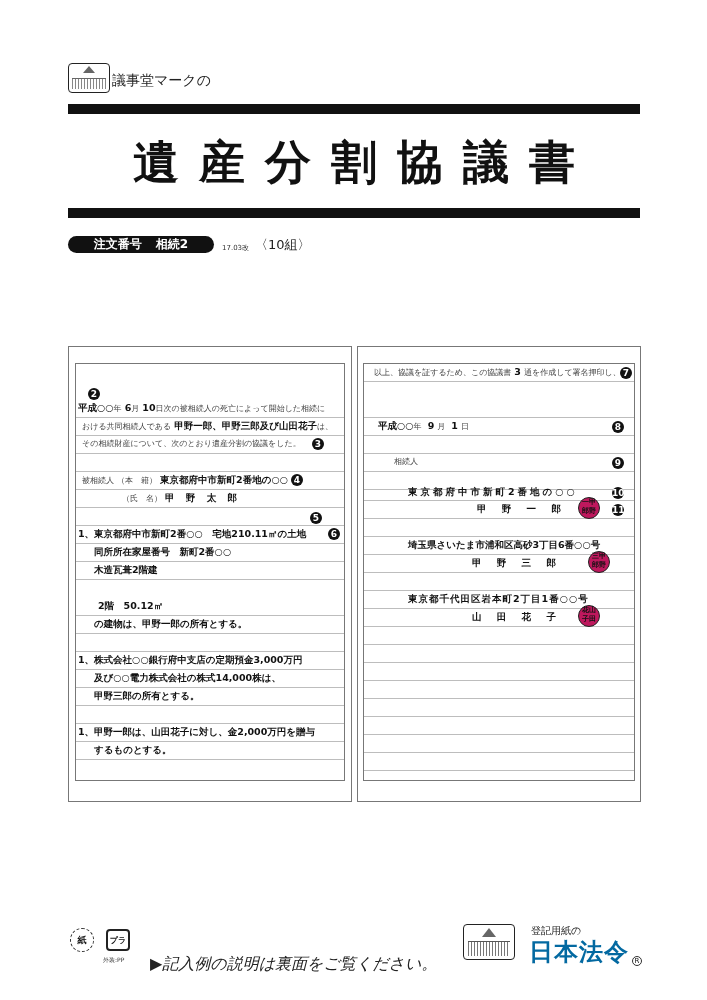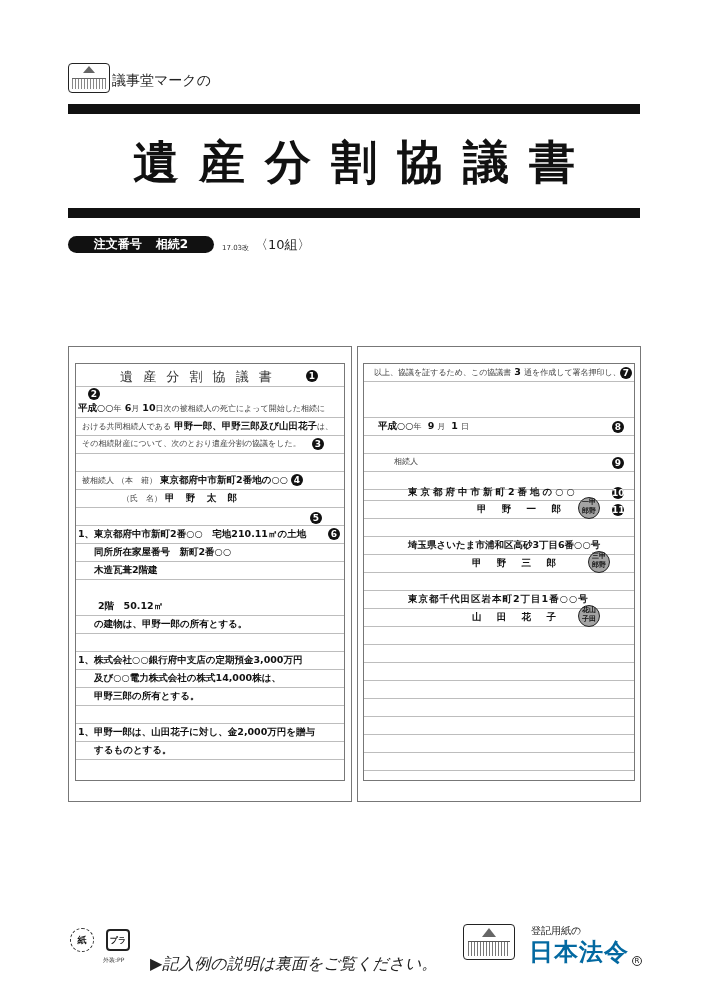--- a/index.html
+++ b/index.html
@@ -27,21 +27,21 @@
   
   .panel-outer { border: 1px solid #777; background: #fff; }
   .panel-inner { border: 1px solid #777; }
   .row { position: absolute; left: 0; right: 0; height: 17px; border-bottom: 1px solid #bdbdbd; }
   .rowtext { position: absolute; top: 2px; font-size: 9.5px; white-space: nowrap; }
   .serif { font-family: "DejaVu Serif", "Liberation Serif", serif; color: #444; font-size: 8px; }
   .bold { font-weight: bold; color: #111; }
   .num { display: inline-block; width: 12px; height: 12px; border-radius: 50%; background: #111; color: #fff;
          font-size: 9px; font-weight: bold; text-align: center; line-height: 12px; font-family: "DejaVu Sans", sans-serif; }
   .seal { display: inline-block; width: 20px; height: 20px; border: 1px solid #222; border-radius: 50%; font-size: 7px;
-          line-height: 9px; text-align: center; font-weight: bold; background: #a3a3a3; }
+          line-height: 9px; text-align: center; font-weight: bold; background: #be185d; }
 
   
   .recycle { width: 22px; height: 22px; border: 1.5px dashed #333; border-radius: 50%; font-size: 9px; font-weight: bold;
              display: flex; align-items: center; justify-content: center; }
   .pla { width: 20px; height: 18px; border: 2px solid #222; border-radius: 4px; font-size: 8px; font-weight: bold;
          display: flex; align-items: center; justify-content: center; }
   .pp { font-size: 6px; color: #333; }
   .note { font-size: 16px; color: #222; font-style: italic; }
   .brand-box { width: 50px; height: 34px; border: 1.5px solid #222; border-radius: 4px; overflow: hidden; }
   .brand-box .bld { position: absolute; left: 4px; right: 4px; bottom: 3px; height: 14px;
@@ -66,24 +66,20 @@
 <div class="abs order-pill">
   <span>注文番号</span>
   <span>相続2</span>
 </div>
 <div class="abs rev">17.03改</div>
 <div class="abs set">〈10組〉</div>
 
 <div class="abs panel-outer" style="left:68px; top:346px; width:282px; height:454px;"></div>
 <div class="abs panel-inner" style="left:75px; top:363px; width:268px; height:416px;">
 
-  <div class="row" style="top:0; height:22px;">
-    <span class="rowtext" style="left:44px; top:4px; font-family:'DejaVu Serif',serif; font-size:13px; letter-spacing:3px; color:#333;">遺 産 分 割 協 議 書</span>
-    <span class="num abs" style="left:230px; top:6px;">1</span>
-  </div>
   <span class="num abs" style="left:12px; top:24px;">2</span>
 
   <div class="row" style="top:36px;">
     <span class="rowtext" style="left:2px;">
       <span class="bold">平成○○</span><span class="serif">年</span>
       <span class="bold">6</span><span class="serif">月</span>
       <span class="bold">10</span><span class="serif">日次の被相続人の死亡によって開始した相続に</span>
     </span>
   </div>
   <div class="row" style="top:54px;">

